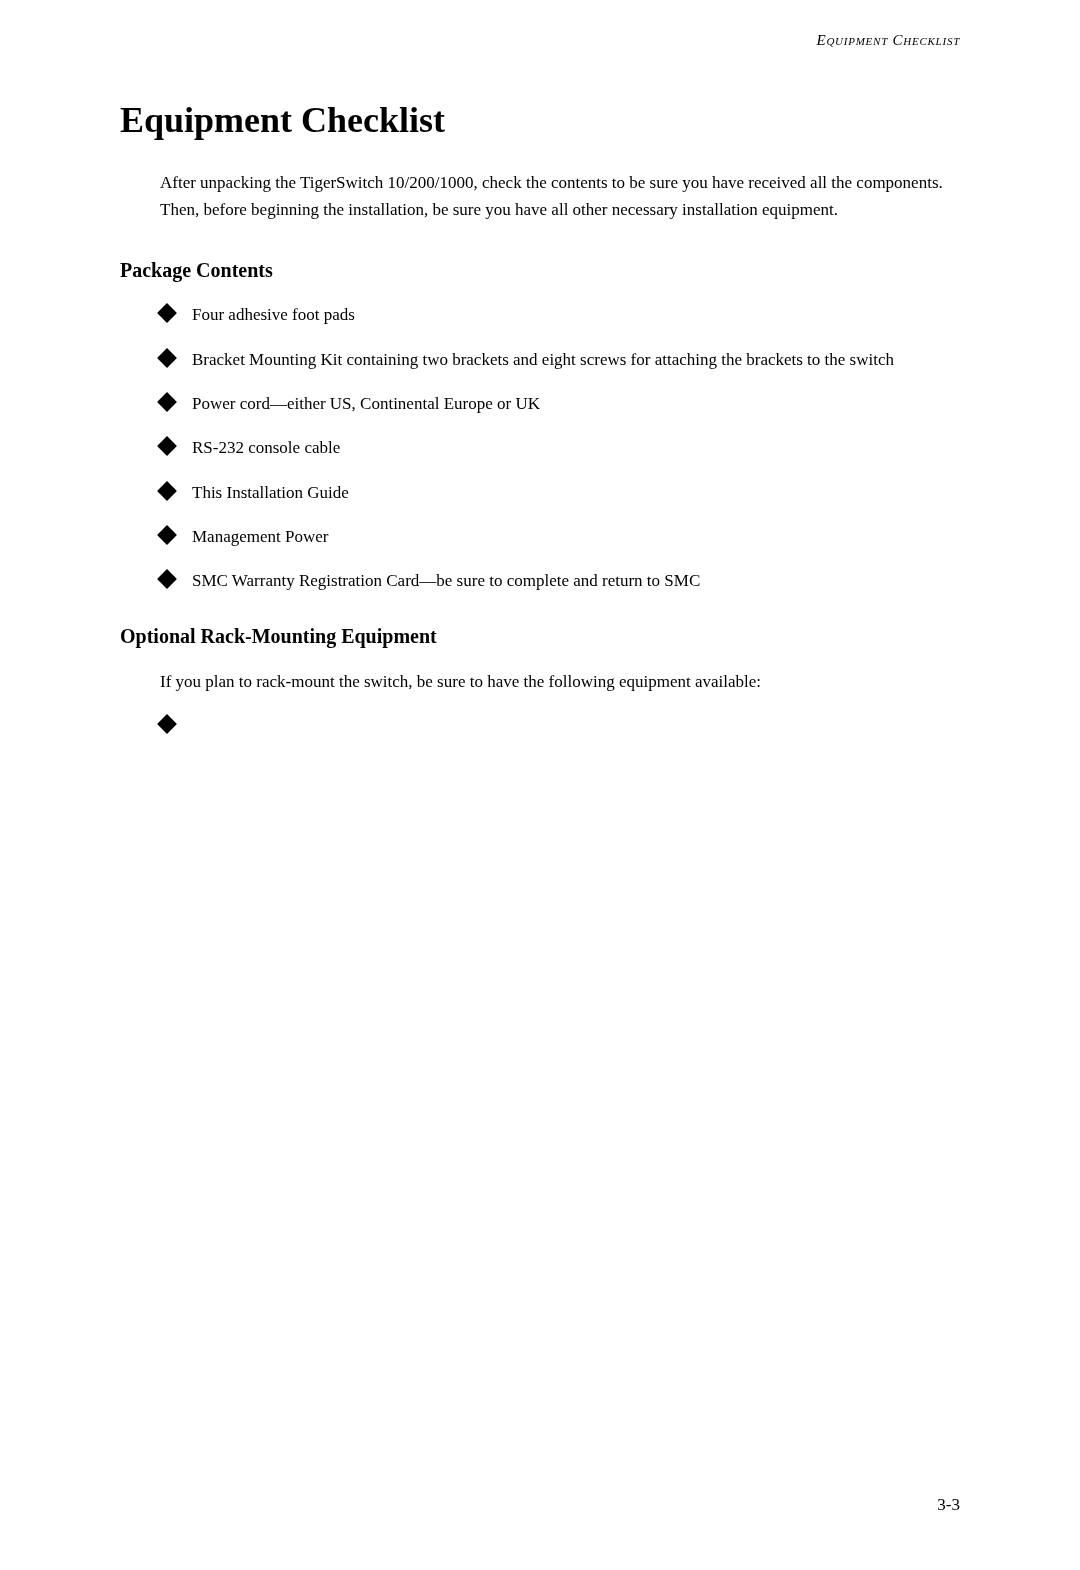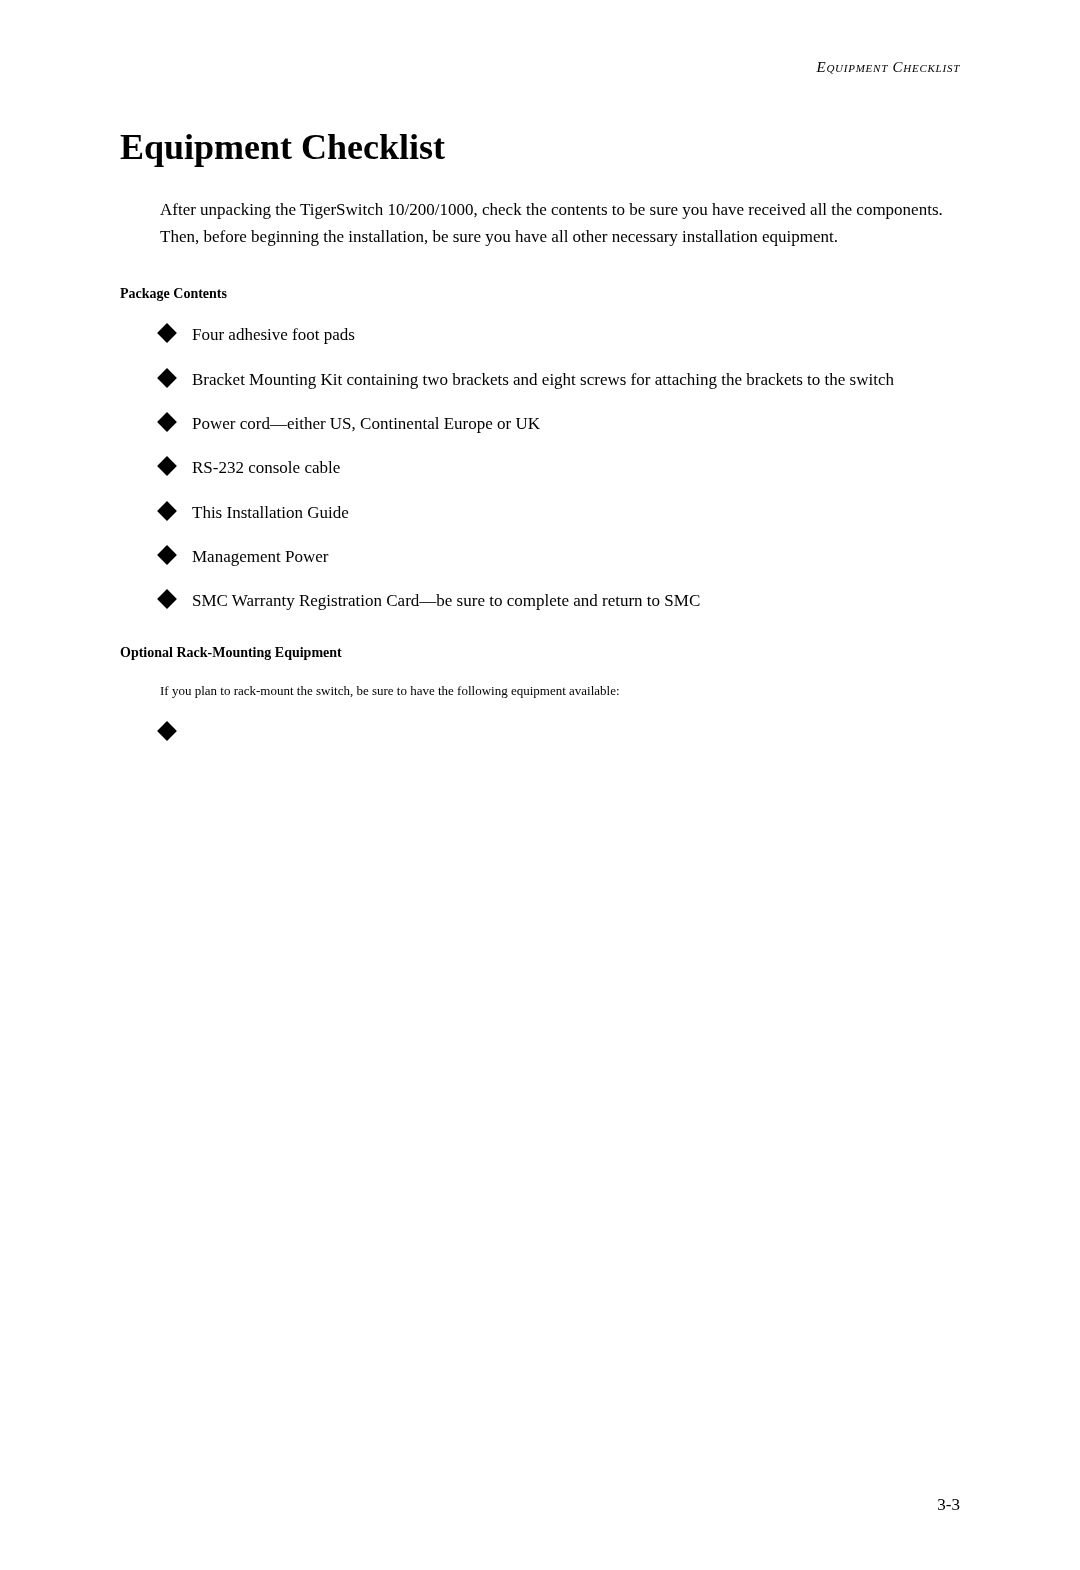--- a/index.html
+++ b/index.html
@@ -14,21 +14,21 @@
       font-size: 17px;
       color: #000000;
       width: 1080px;
       min-height: 1570px;
       position: relative;
     }
 
     .page {
       width: 1080px;
       min-height: 1570px;
-      padding: 59px 120px 80px 120px;
+      padding: 32px 120px 80px 120px;
       position: relative;
     }
 
     .header-right {
       text-align: right;
       font-style: italic;
       font-size: 15px;
       margin-bottom: 50px;
       letter-spacing: 0.05em;
     }
@@ -47,21 +47,21 @@
     }
 
     .intro-text {
       font-size: 17px;
       line-height: 1.6;
       margin-bottom: 36px;
       margin-left: 40px;
     }
 
     .section-heading {
-      font-size: 14px;
+      font-size: 20px;
       font-weight: bold;
       margin-bottom: 20px;
       margin-top: 10px;
       font-family: Liberation Serif, serif;
     }
 
     .bullet-list {
       list-style: none;
       margin-left: 40px;
       margin-bottom: 30px;
@@ -84,21 +84,21 @@
       margin-right: 18px;
       margin-top: 4px;
       flex-shrink: 0;
     }
 
     .optional-section {
       margin-top: 10px;
     }
 
     .optional-intro {
-      font-size: 13px;
+      font-size: 17px;
       line-height: 1.6;
       margin-bottom: 18px;
       margin-left: 40px;
     }
 
     .page-number {
       position: absolute;
       bottom: 55px;
       right: 120px;
       font-size: 17px;

